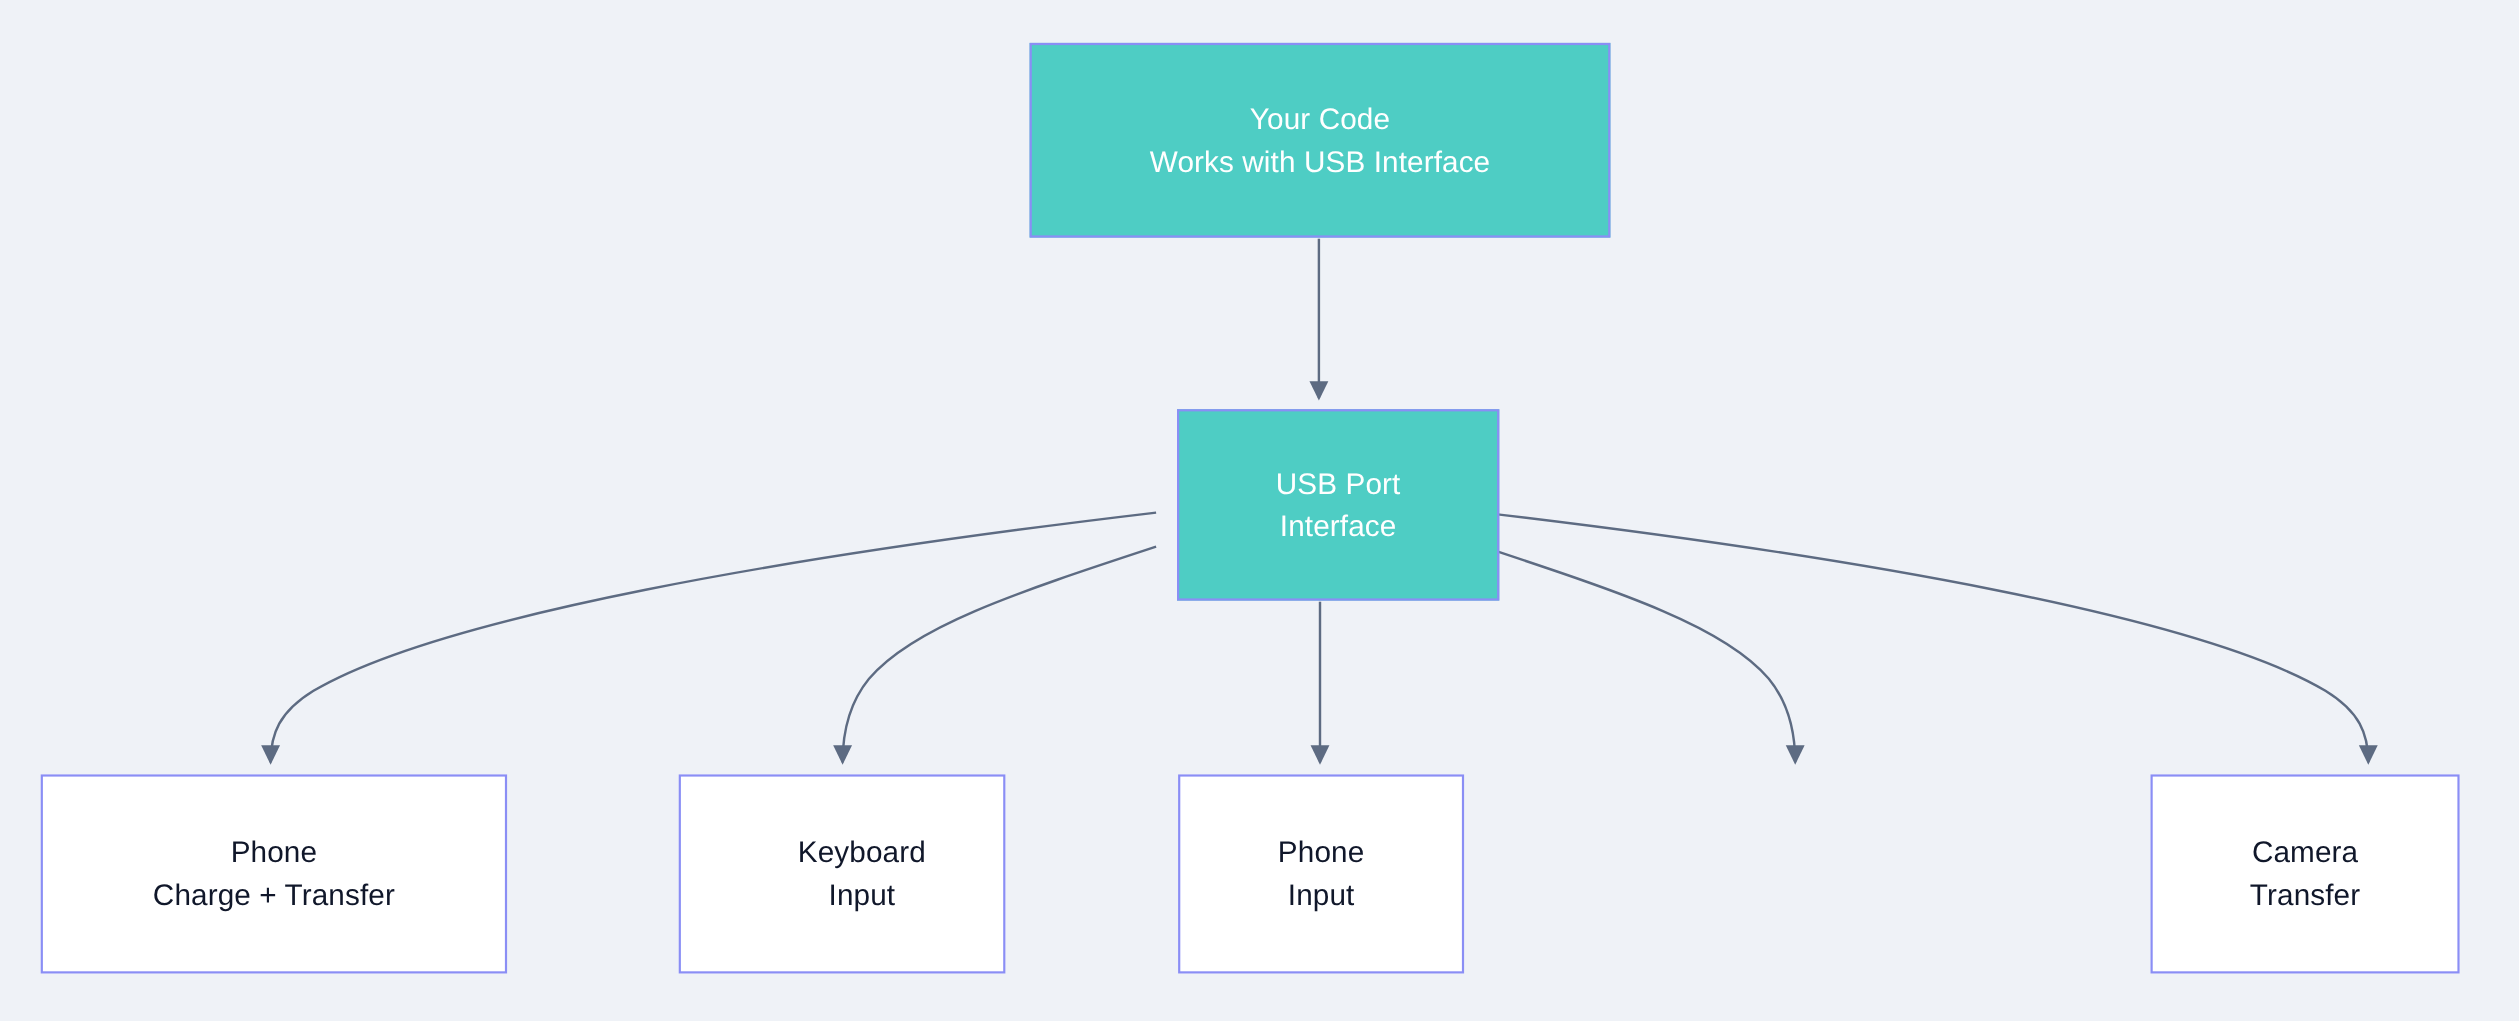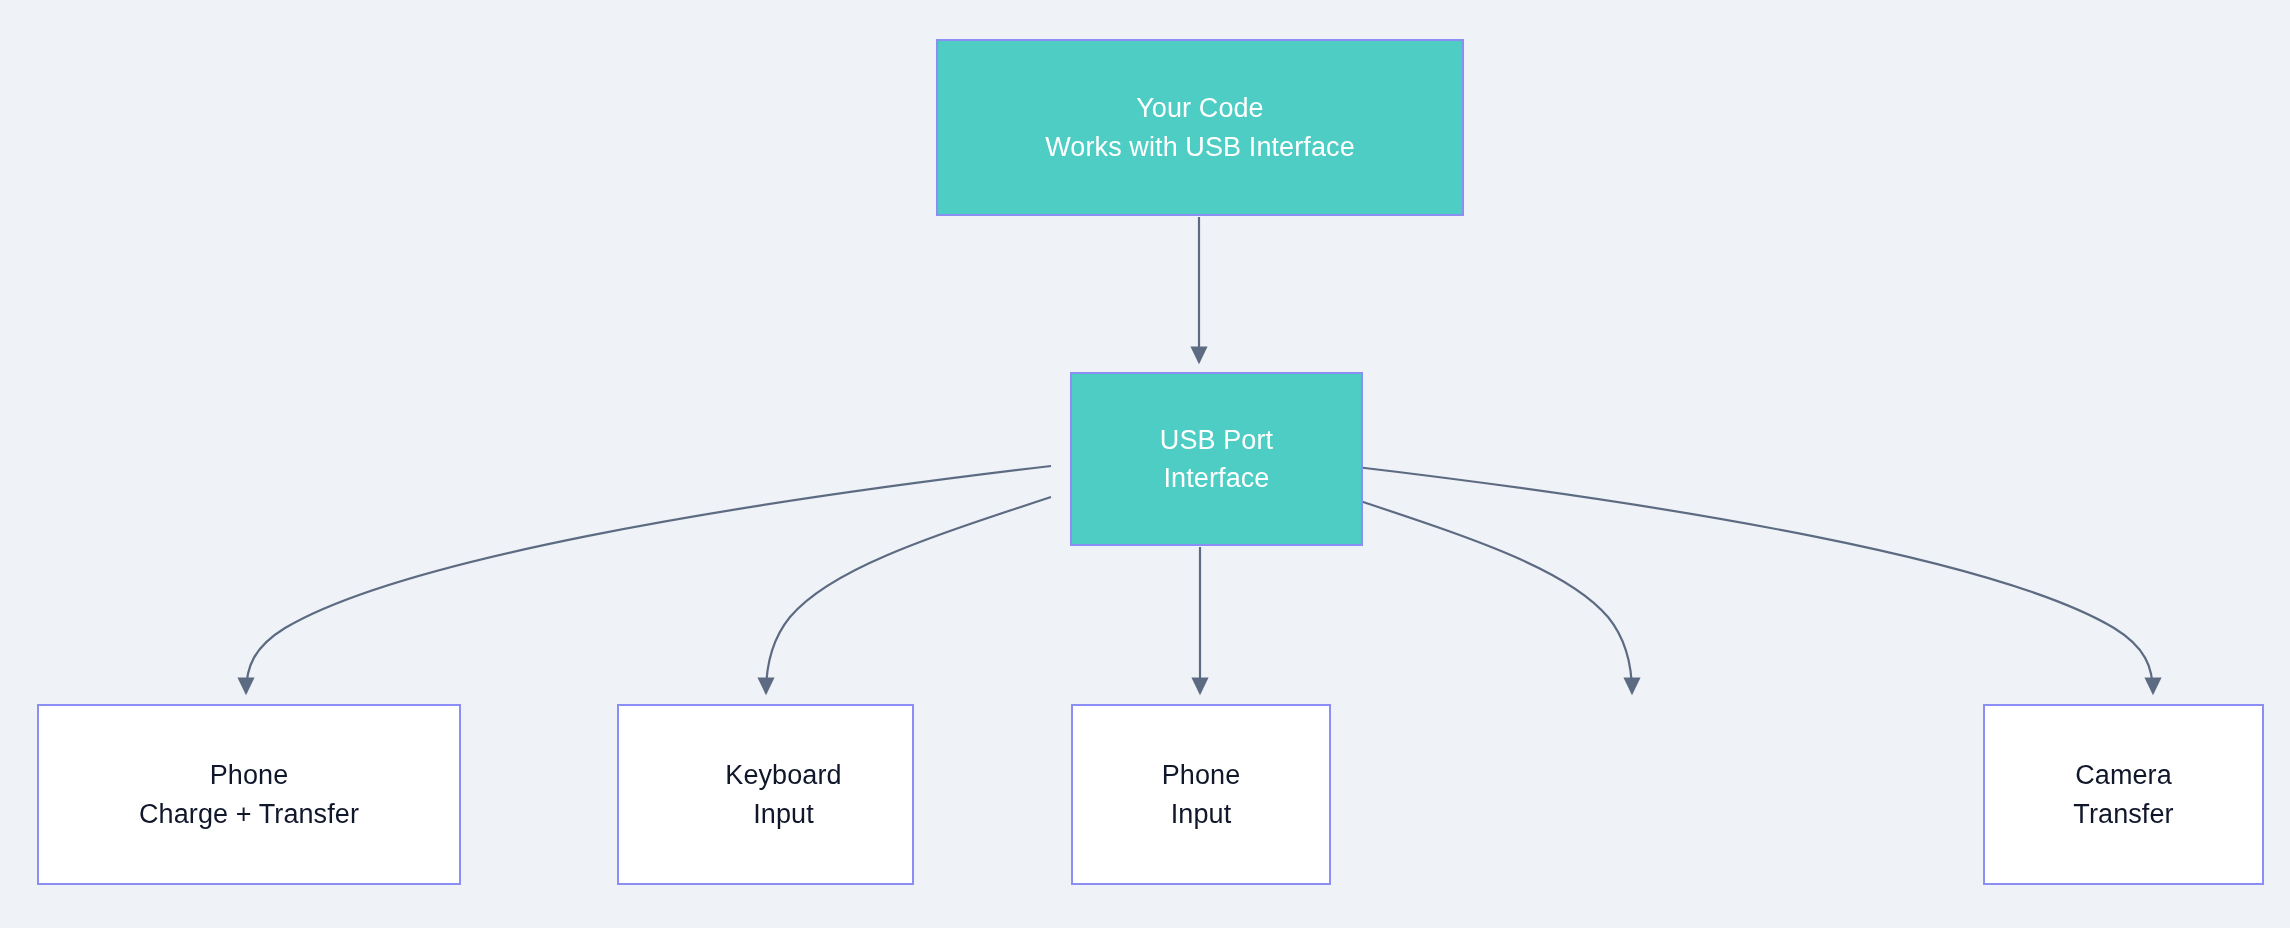--- a/index.html
+++ b/index.html
@@ -93,21 +93,20 @@
     left: 1487px;
     top: 704px;
     width: 311px;
     height: 181px;
   }
   #node-camera {
     left: 1955px;
     top: 704px;
     width: 281px;
     height: 181px;
-    margin-left: 28px;
   }
 </style>
 </head>
 <body>
 
 <div id="diagram-canvas">
 
   <svg id="edge-layer" viewBox="0 0 2290 928" width="2290" height="928" xmlns="http://www.w3.org/2000/svg">
     <defs>
       <marker id="arrowhead" markerWidth="9" markerHeight="9" refX="7.4" refY="4.5" orient="auto" markerUnits="strokeWidth">

